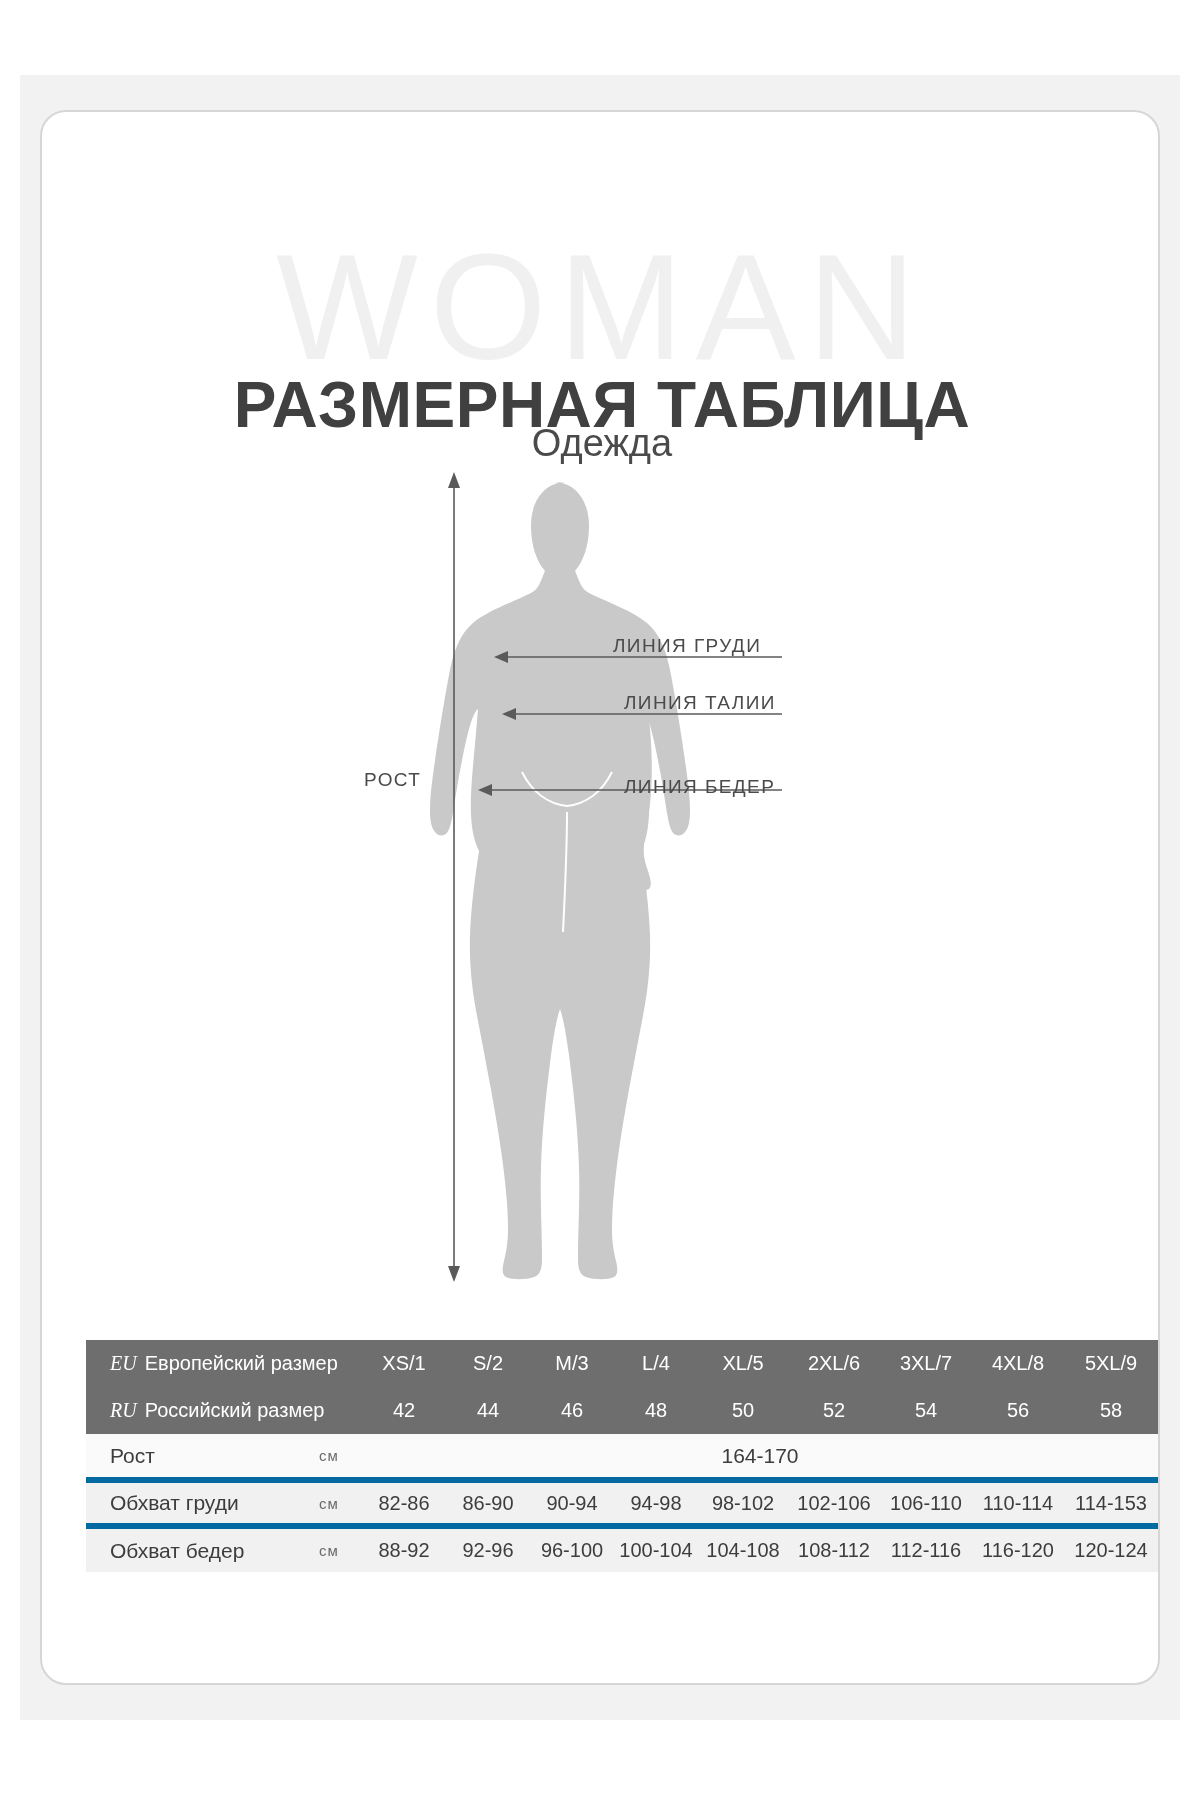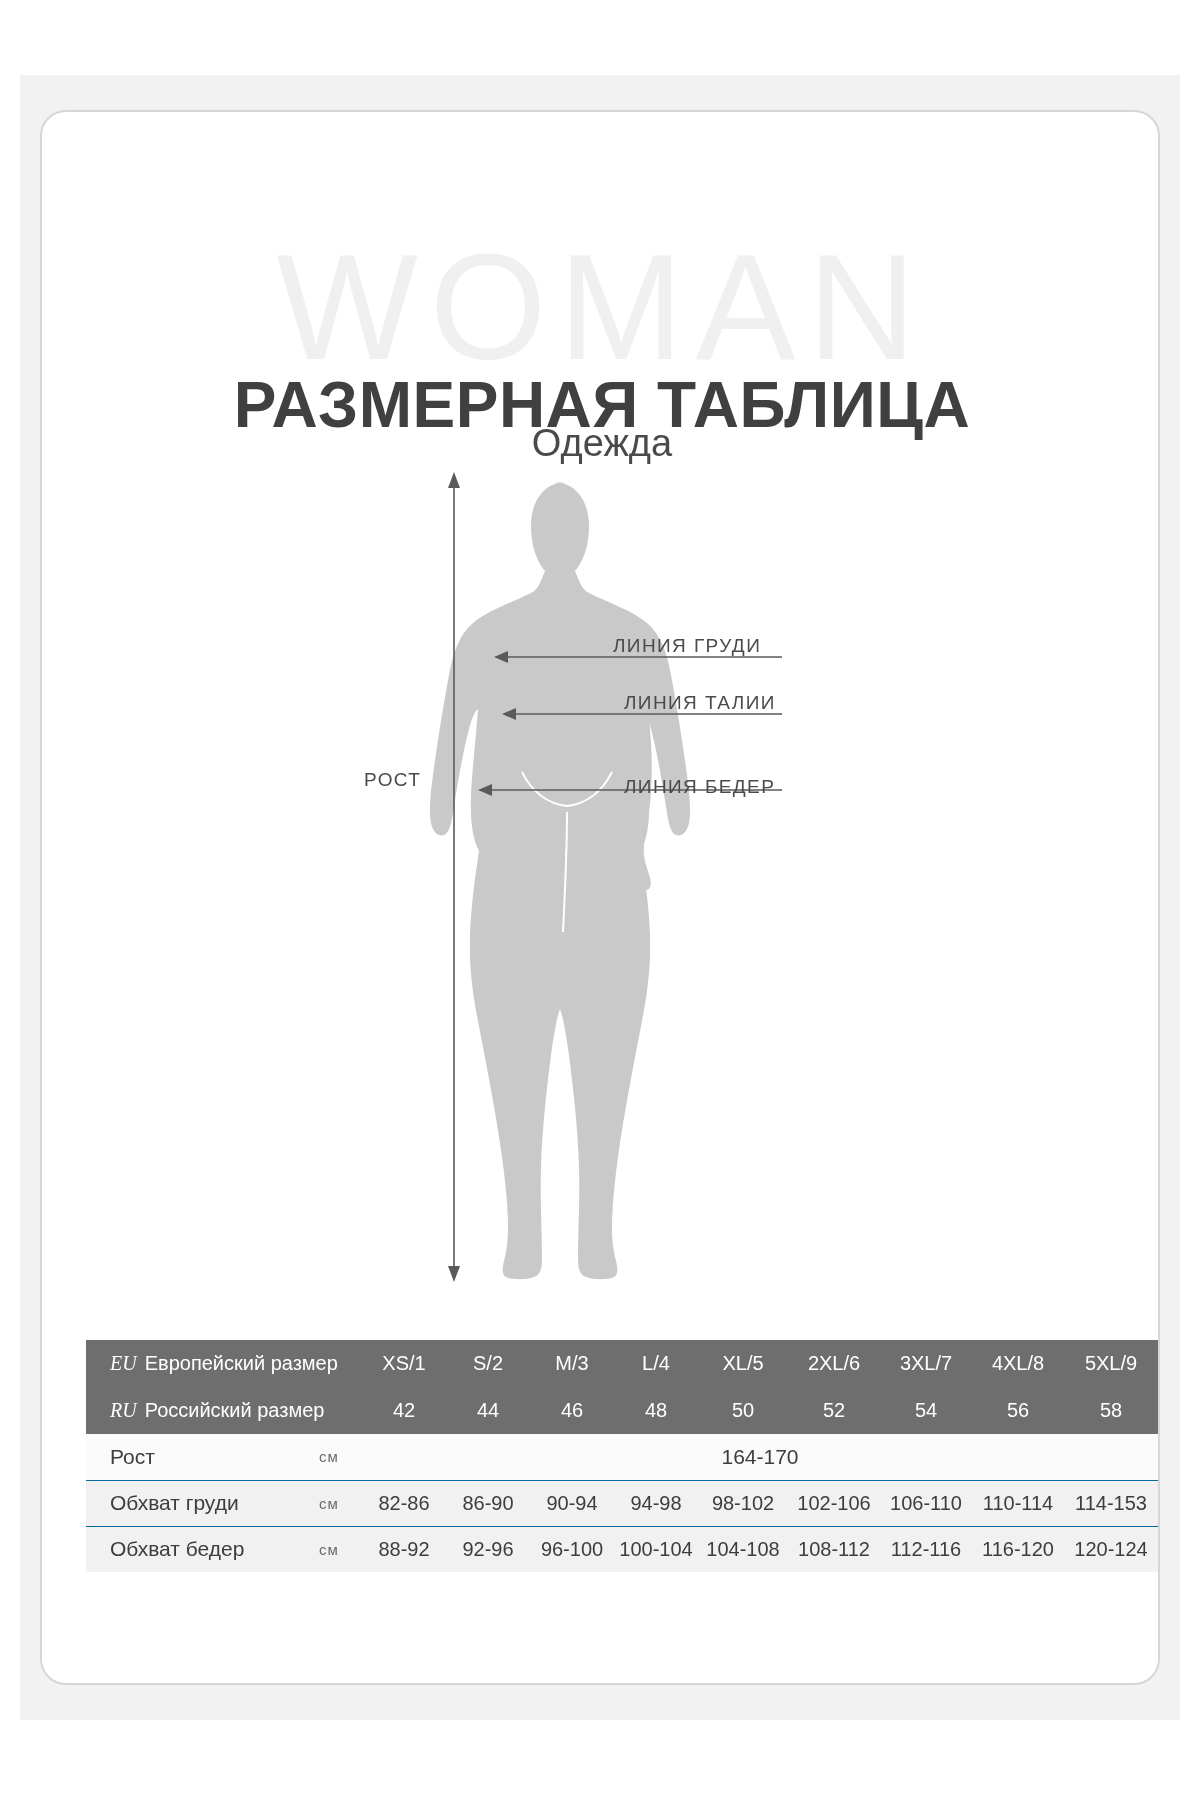--- a/index.html
+++ b/index.html
@@ -132,21 +132,21 @@
   }
   tr.body td.unit {
     font-size: 15px;
     color: #6a6a6a;
     letter-spacing: 1px;
   }
   tr.body td.span-height {
     font-size: 21px;
     color: #3d3d3d;
   }
-  td.sepline { border-top: 1px solid #0369a1; }
+  td.sepline { border-top: 6px solid #0369a1; }
 </style>
 </head>
 <body>
 
 <div id="page">
   <div id="frame"></div>
 
   <div id="card">
 
     <div id="watermark">WOMAN</div>

